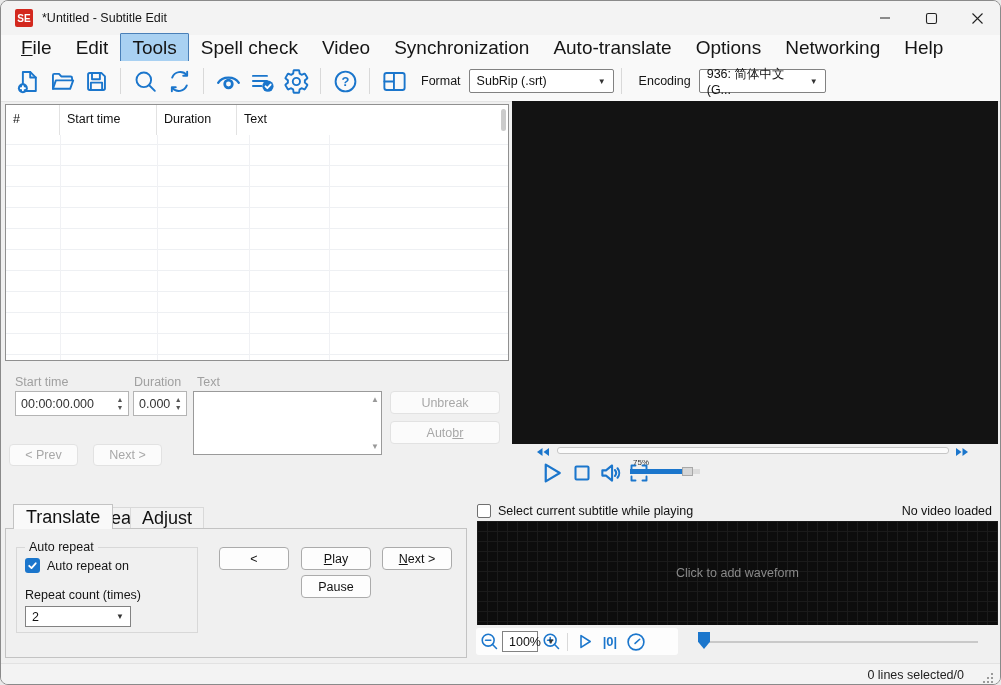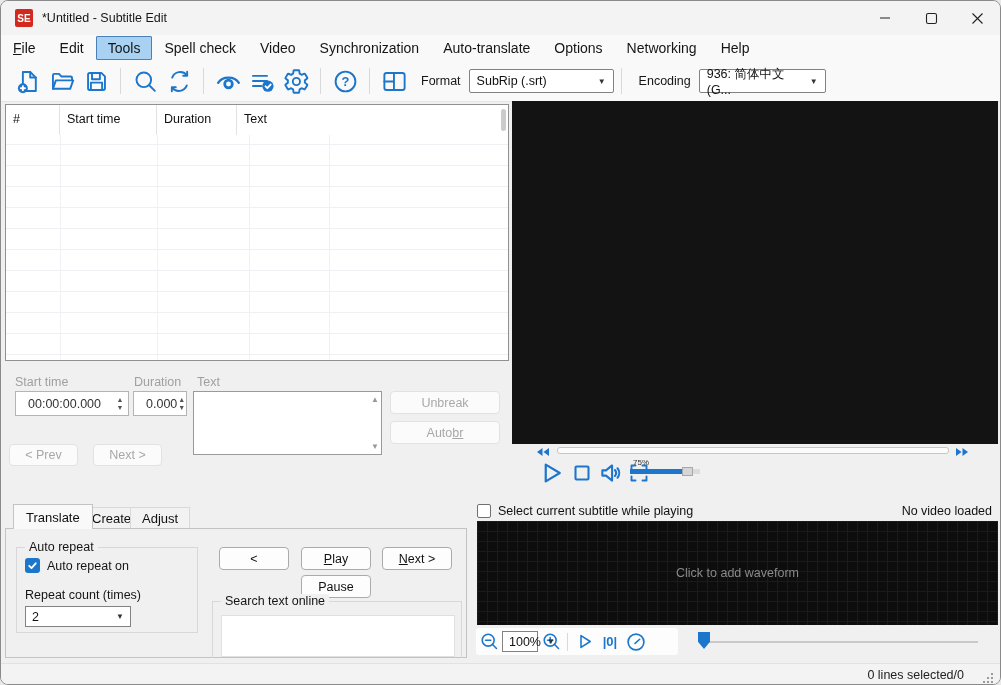--- a/index.html
+++ b/index.html
@@ -12,21 +12,21 @@
   .titlebar { position:absolute; left:0; top:0; width:100%; height:34px; background:#f3f3f3; display:flex; align-items:center; }
   .applogo { width:18px; height:18px; margin-left:14px; border-radius:2px; background:var(--logo,#d3281e);
              color:#fff; font-weight:bold; font-size:10px; display:flex; align-items:center; justify-content:center; }
   .apptitle { margin-left:9px; font-size:12.5px; color:#151515; }
   .winbtns { margin-left:auto; display:flex; height:100%; }
   .winbtn { width:46px; height:100%; display:flex; align-items:center; justify-content:center; }
   .winbtn svg { stroke:#222; stroke-width:1.1; fill:none; }
 
   
   .menubar { position:absolute; left:0; top:34px; width:100%; height:26px; background:#f9f9f9;
-             display:flex; align-items:center; font-size:14px; }
+             display:flex; align-items:center; padding-left:8px; font-size:19px; }
   .mitem { padding:3px 11px; border:1px solid transparent; border-radius:1px; color:#151515; }
   .mitem.active { background:var(--hl-bg); border-color:var(--hl-bd); }
   .u { text-decoration:underline; }
 
   
   .toolbar { position:absolute; left:0; top:60px; width:100%; height:41px; background:#f9f9f9;
              border-bottom:1px solid #e4e4e4; display:flex; align-items:center; padding-left:10px; }
   .tbtn { width:34px; height:32px; display:flex; align-items:center; justify-content:center; }
   .tbtn svg { stroke:var(--accent); fill:none; stroke-width:1.7; stroke-linecap:round; stroke-linejoin:round; }
   .tbtn svg .fillacc { fill:var(--accent); stroke:none; }
@@ -44,21 +44,21 @@
   .lv-body { position:absolute; left:0; top:30px; right:0; bottom:0;
              background-image:linear-gradient(to bottom, transparent 20px, #eef0f3 20px);
              background-size:100% 21px; background-position-y:-11px; }
   .lv-vline { position:absolute; top:30px; bottom:0; width:1px; background:#f0f1f4; }
   .lv-thumb { position:absolute; right:2px; top:4px; width:5px; height:22px; background:#cbcbcb; border-radius:3px; }
 
   
   .editor { position:absolute; left:4px; top:362px; width:504px; height:134px; }
   .edlabel { position:absolute; color:#a0a0a0; font-size:12.5px; }
   .spinbox { position:absolute; height:25px; background:#fff; border:1px solid #b4b4b4; display:flex; align-items:center; }
-  .spinbox .val { padding-left:12px; color:#333; font-size:12.5px; }
+  .spinbox .val { padding-left:5px; color:#333; font-size:12.5px; }
   .spinner { margin-left:auto; width:16px; display:flex; flex-direction:column; align-items:center; line-height:8px; font-size:7px; color:#555; }
   .textbox { position:absolute; left:188px; top:28px; width:189px; height:64px; background:#fff; border:1px solid #9a9a9a; }
   .tb-arrow { position:absolute; right:2px; font-size:8px; color:#999; }
   .dbtn { position:absolute; height:23px; background:#fbfbfb; border:1px solid #e2e2e2; border-radius:4px;
           color:#a8a8a8; font-size:12.5px; display:flex; align-items:center; justify-content:center; }
 
   
   .video { position:absolute; left:511px; top:100px; width:486px; height:343px; background:var(--videobg,#131313); }
   .seekrow { position:absolute; left:511px; top:443px; width:486px; height:14px; }
   .seekbtn { position:absolute; top:2px; }
@@ -69,21 +69,21 @@
   .vbtn svg { stroke:var(--accent); fill:none; stroke-width:1.9; stroke-linejoin:round; stroke-linecap:round; }
   .vol { position:absolute; left:118px; top:0; width:72px; height:30px; }
   .vol .pct { position:absolute; left:3px; top:0; font-size:8px; color:#333; }
   .vol .track { position:absolute; left:0; top:11px; width:70px; height:5px; background:#dcdcdc; }
   .vol .fill { position:absolute; left:0; top:0; height:5px; background:var(--accent); }
   .vol .thumb { position:absolute; top:-2px; width:11px; height:9px; background:#d6d6d6; border:1px solid #a8a8a8; }
 
   
   .lpanel { position:absolute; left:4px; top:499px; width:462px; height:158px; overflow:hidden; }
   .tabpage { position:absolute; left:0; top:28px; right:0; bottom:0; border:1px solid #c3c3c3; background:#f0f0f0; }
-  .tab { position:absolute; font-size:13px; display:flex; align-items:center; justify-content:center; }
+  .tab { position:absolute; font-size:18px; display:flex; align-items:center; justify-content:center; }
   .tab.active { left:8px; top:4px; height:25px; padding:0 12px; background:#f9f9f9;
                 border:1px solid #c3c3c3; border-bottom:none; z-index:2; }
   .tab.idle { top:7px; height:21px; padding:0 11px; border:1px solid #d9d9d9; border-bottom:none; background:#f2f2f2; }
   .group { position:absolute; border:1px solid #d8d8d8; }
   .group .gtitle { position:absolute; left:8px; top:-8px; background:#f0f0f0; padding:0 4px; font-size:12.5px; color:#151515; }
   .cbx-row { position:absolute; display:flex; align-items:center; font-size:12.5px; color:#151515; }
   .cbx-on { width:15px; height:15px; border-radius:3px; background:var(--accent); display:flex; align-items:center; justify-content:center; margin-right:7px; }
   .cbx-on svg { stroke:#fff; fill:none; stroke-width:1.8; stroke-linecap:round; stroke-linejoin:round; }
   .cbx-off { width:14px; height:14px; border-radius:2px; background:#fff; border:1px solid #707070; margin-right:7px; }
   .select { position:absolute; height:21px; background:#fff; border:1px solid #828282; display:flex; align-items:center; padding:0 6px; font-size:12.5px; }
@@ -364,24 +364,20 @@
           <span class="u">P</span>
           <span>lay</span>
       </div>
       <div class="btn" style="left:376px; top:18px; width:70px">
         <span></span>
           <span class="u">N</span>
           <span>ext &gt;</span>
       </div>
       <div class="btn" style="left:295px; top:46px; width:70px">Pause</div>
 
-      <div class="group" style="left:206px; top:72px; width:250px; height:62px">
-        <span class="gtitle">Search text online</span>
-        <div class="searchinput"></div>
-      </div>
 
     </div>
   </div>
 
   <div class="rpanel">
     <div class="rphead">
       <span class="cbx-off" style="margin-left:4px"></span>
       <span>Select current subtitle while playing</span>
       <span style="margin-left:auto; margin-right:6px">No video loaded</span>
     </div>

